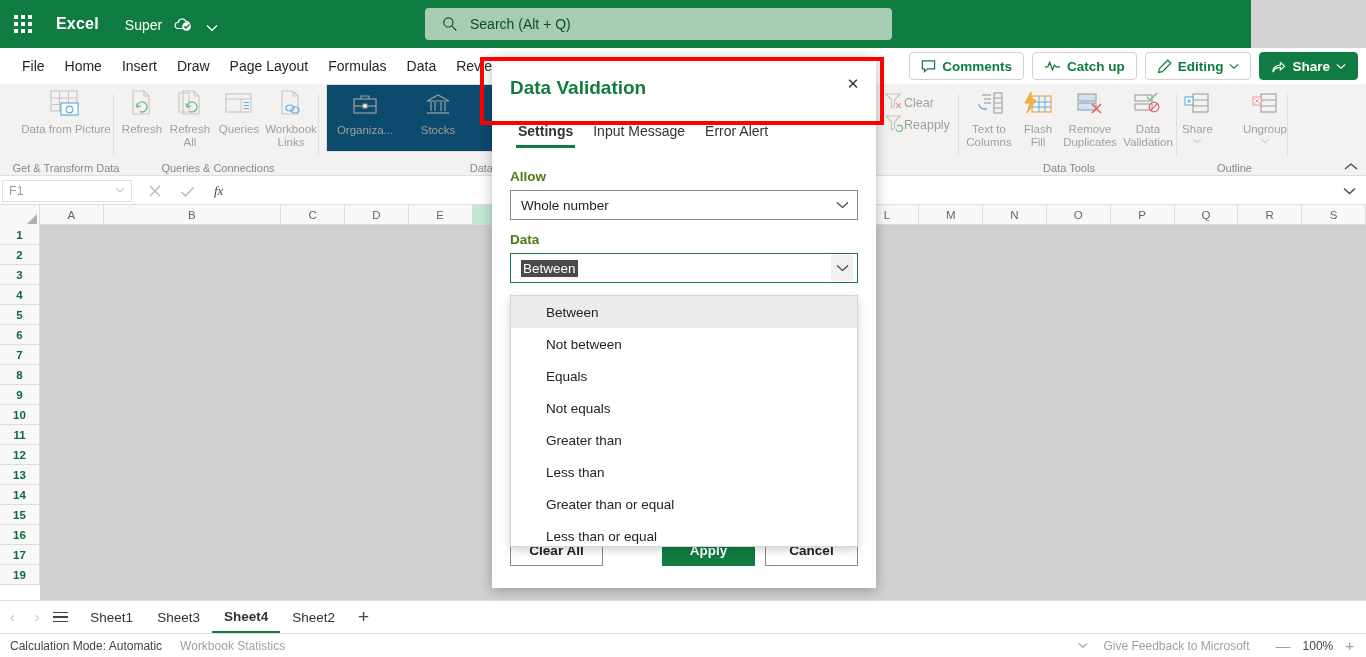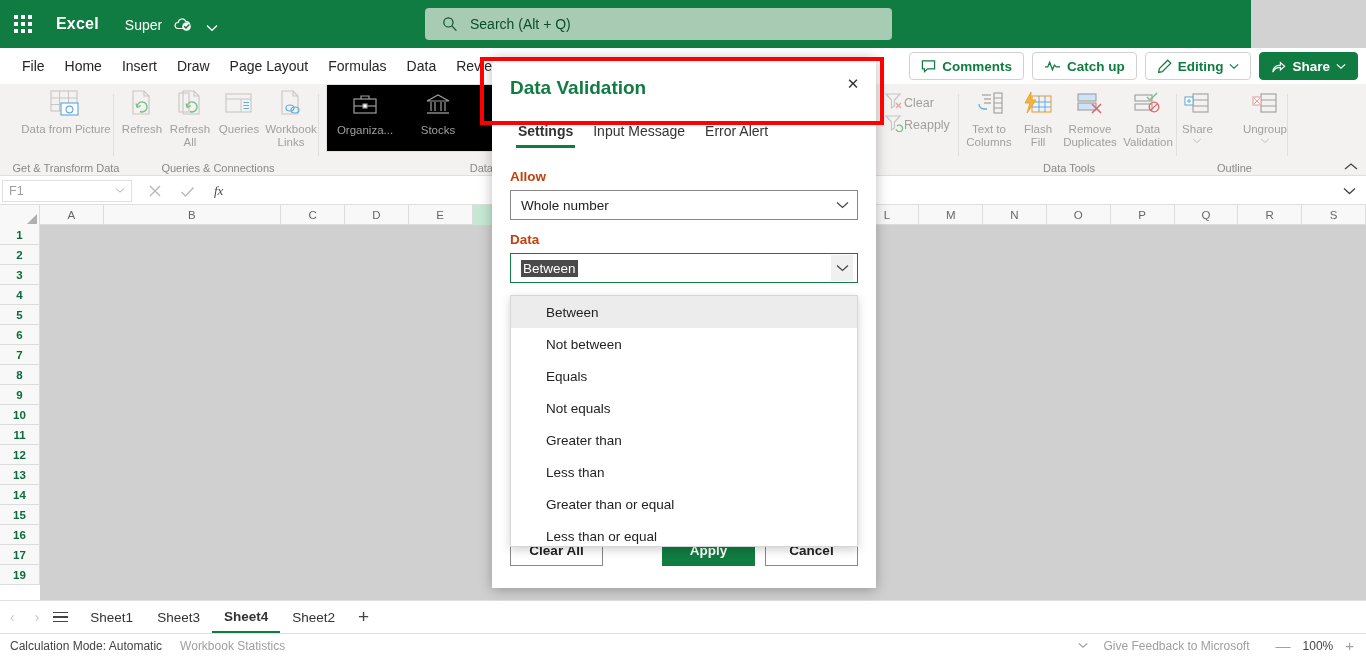--- a/index.html
+++ b/index.html
@@ -124,21 +124,21 @@
   }
   .ritem .ic { height: 32px; display: flex; align-items: center; justify-content: center; }
   .ritem .lb {
     font-size: 11.5px; color: #a19f9d; text-align: center;
     line-height: 13px; margin-top: 3px;
   }
   .gdivider {
     position: absolute; top: 10px; width: 1px; height: 62px; background: #e1dfdd;
   }
   .boxed {
-    border: 1px solid #e1dfdd; background: #000000;
+    border: 1px solid #e1dfdd; background: #0c4a6e;
     display: flex; height: 68px; align-items: flex-start; padding-top: 4px;
   }
   .smallrow {
     display: flex; flex-direction: column; gap: 4px; padding-top: 8px;
   }
   .smallitem {
     display: flex; align-items: flex-end; 
     font-size: 12.5px; color: #a19f9d; cursor: pointer;
   }
   .collapse-ribbon {
@@ -282,21 +282,21 @@
     height: 34px; display: flex; align-items: center;
     cursor: pointer; position: relative;
   }
   .dtab.active { font-weight: bold; }
   .dtab.active::after {
     content: ''; position: absolute; left: 8px; right: 8px; bottom: 0;
     height: 3px; background: #107c41;
   }
   .dlg-body { padding: 8px 18px 0 18px; }
   .fld-label {
-    font-size: 13.5px; color: #c2410c; font-weight: bold;
+    font-size: 13.5px; color: #4d7c0f; font-weight: bold;
     margin-top: 12px; margin-bottom: 6px;
   }
   .sel-box {
     height: 30px; border: 1px solid #8a8886; background: #fff;
     display: flex; align-items: center; justify-content: space-between;
     padding: 0 4px 0 10px; font-size: 13.5px; color: #222;
     cursor: pointer;
   }
   .sel-box.focused { border: 1px solid #107c41; }
   .sel-box .selval-hl {

